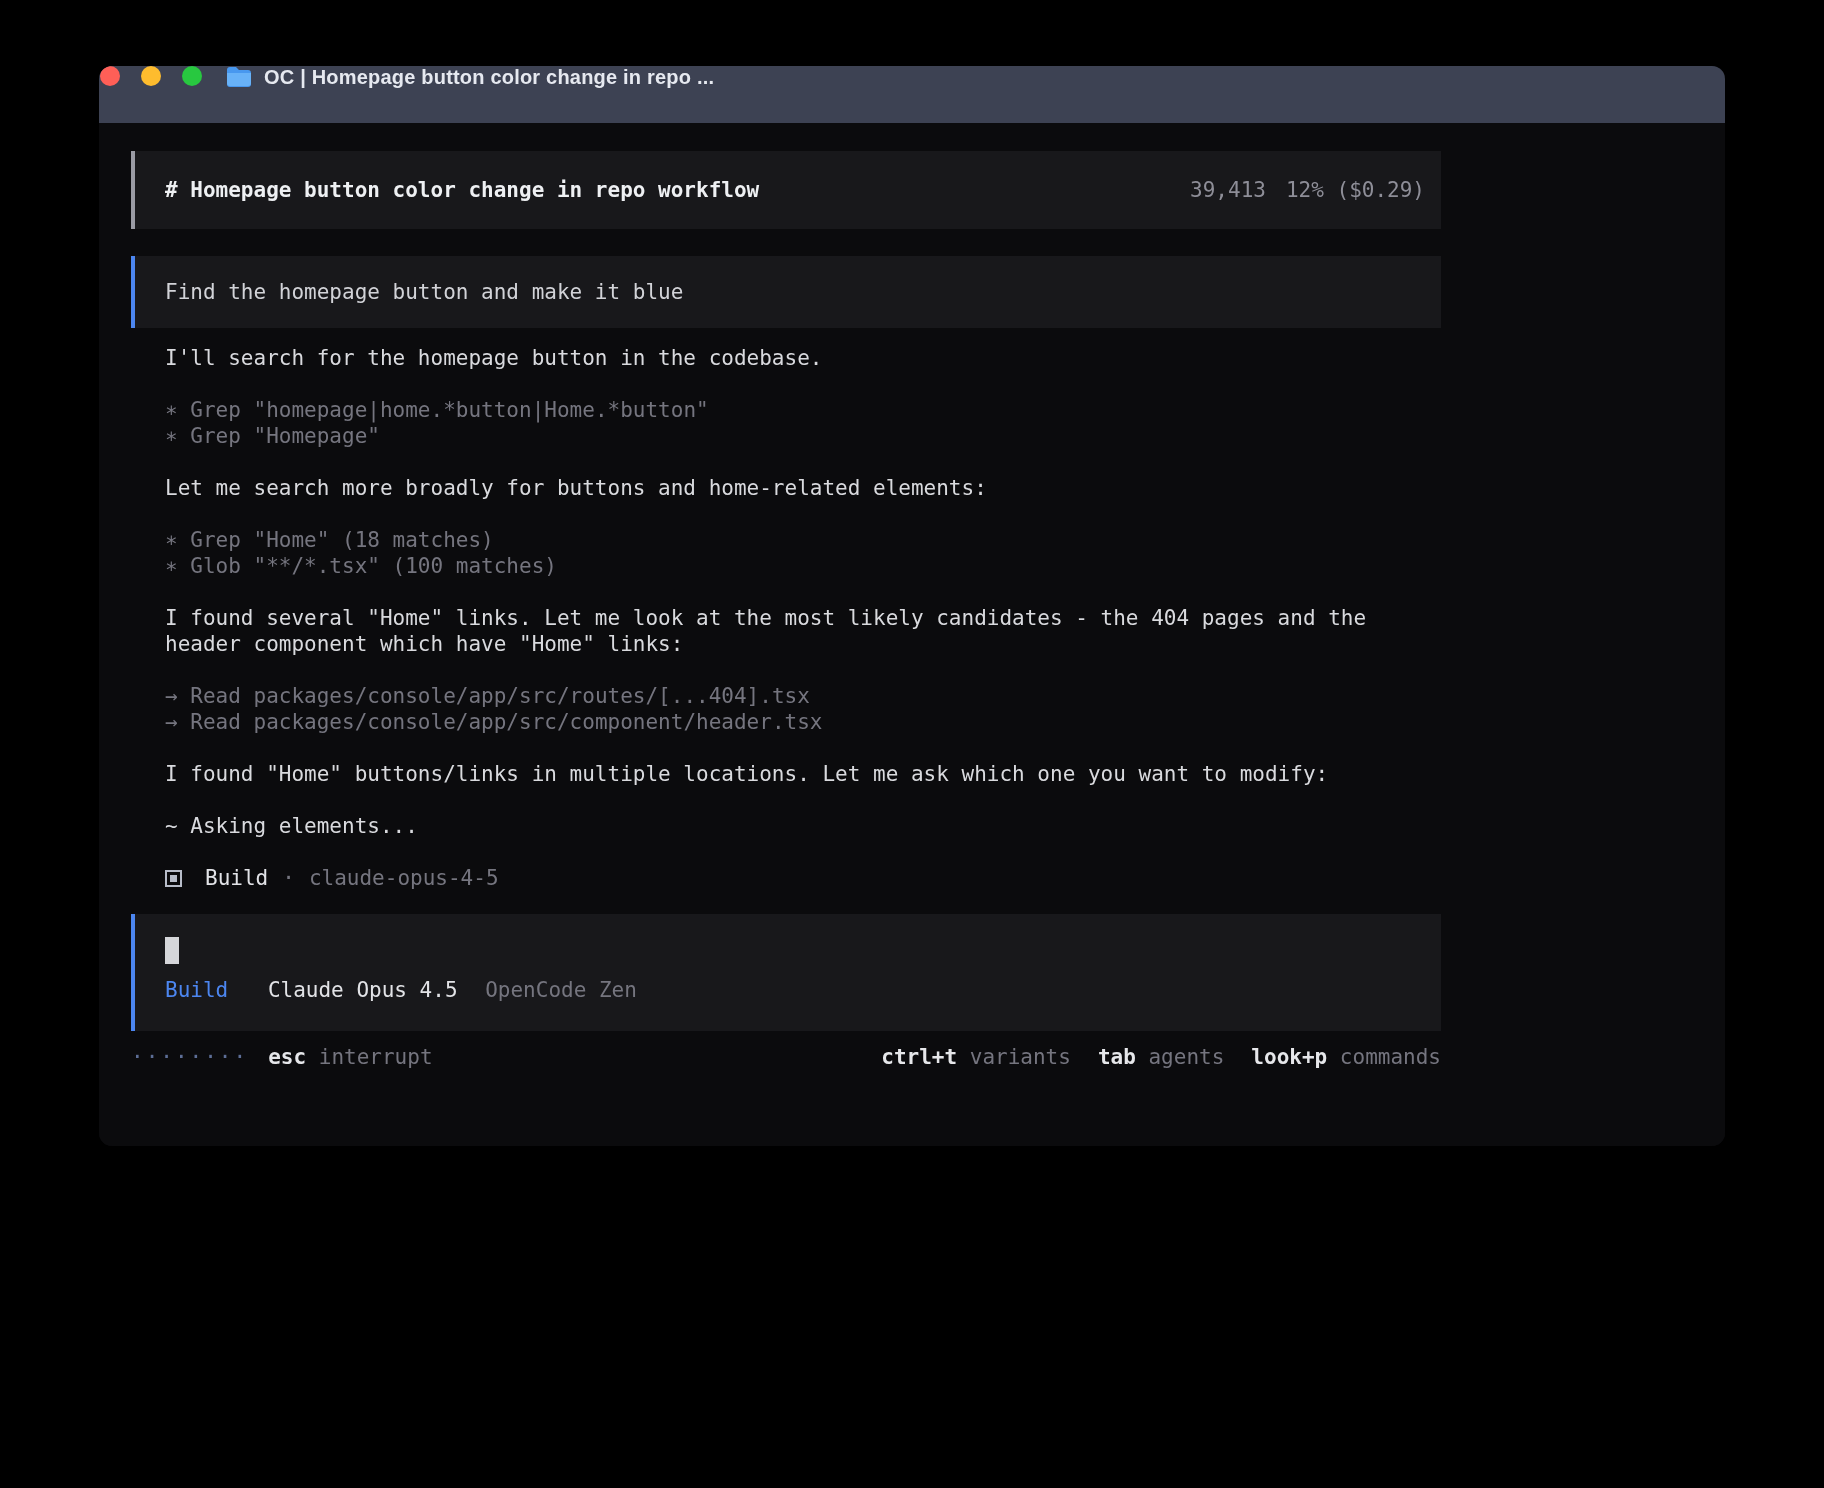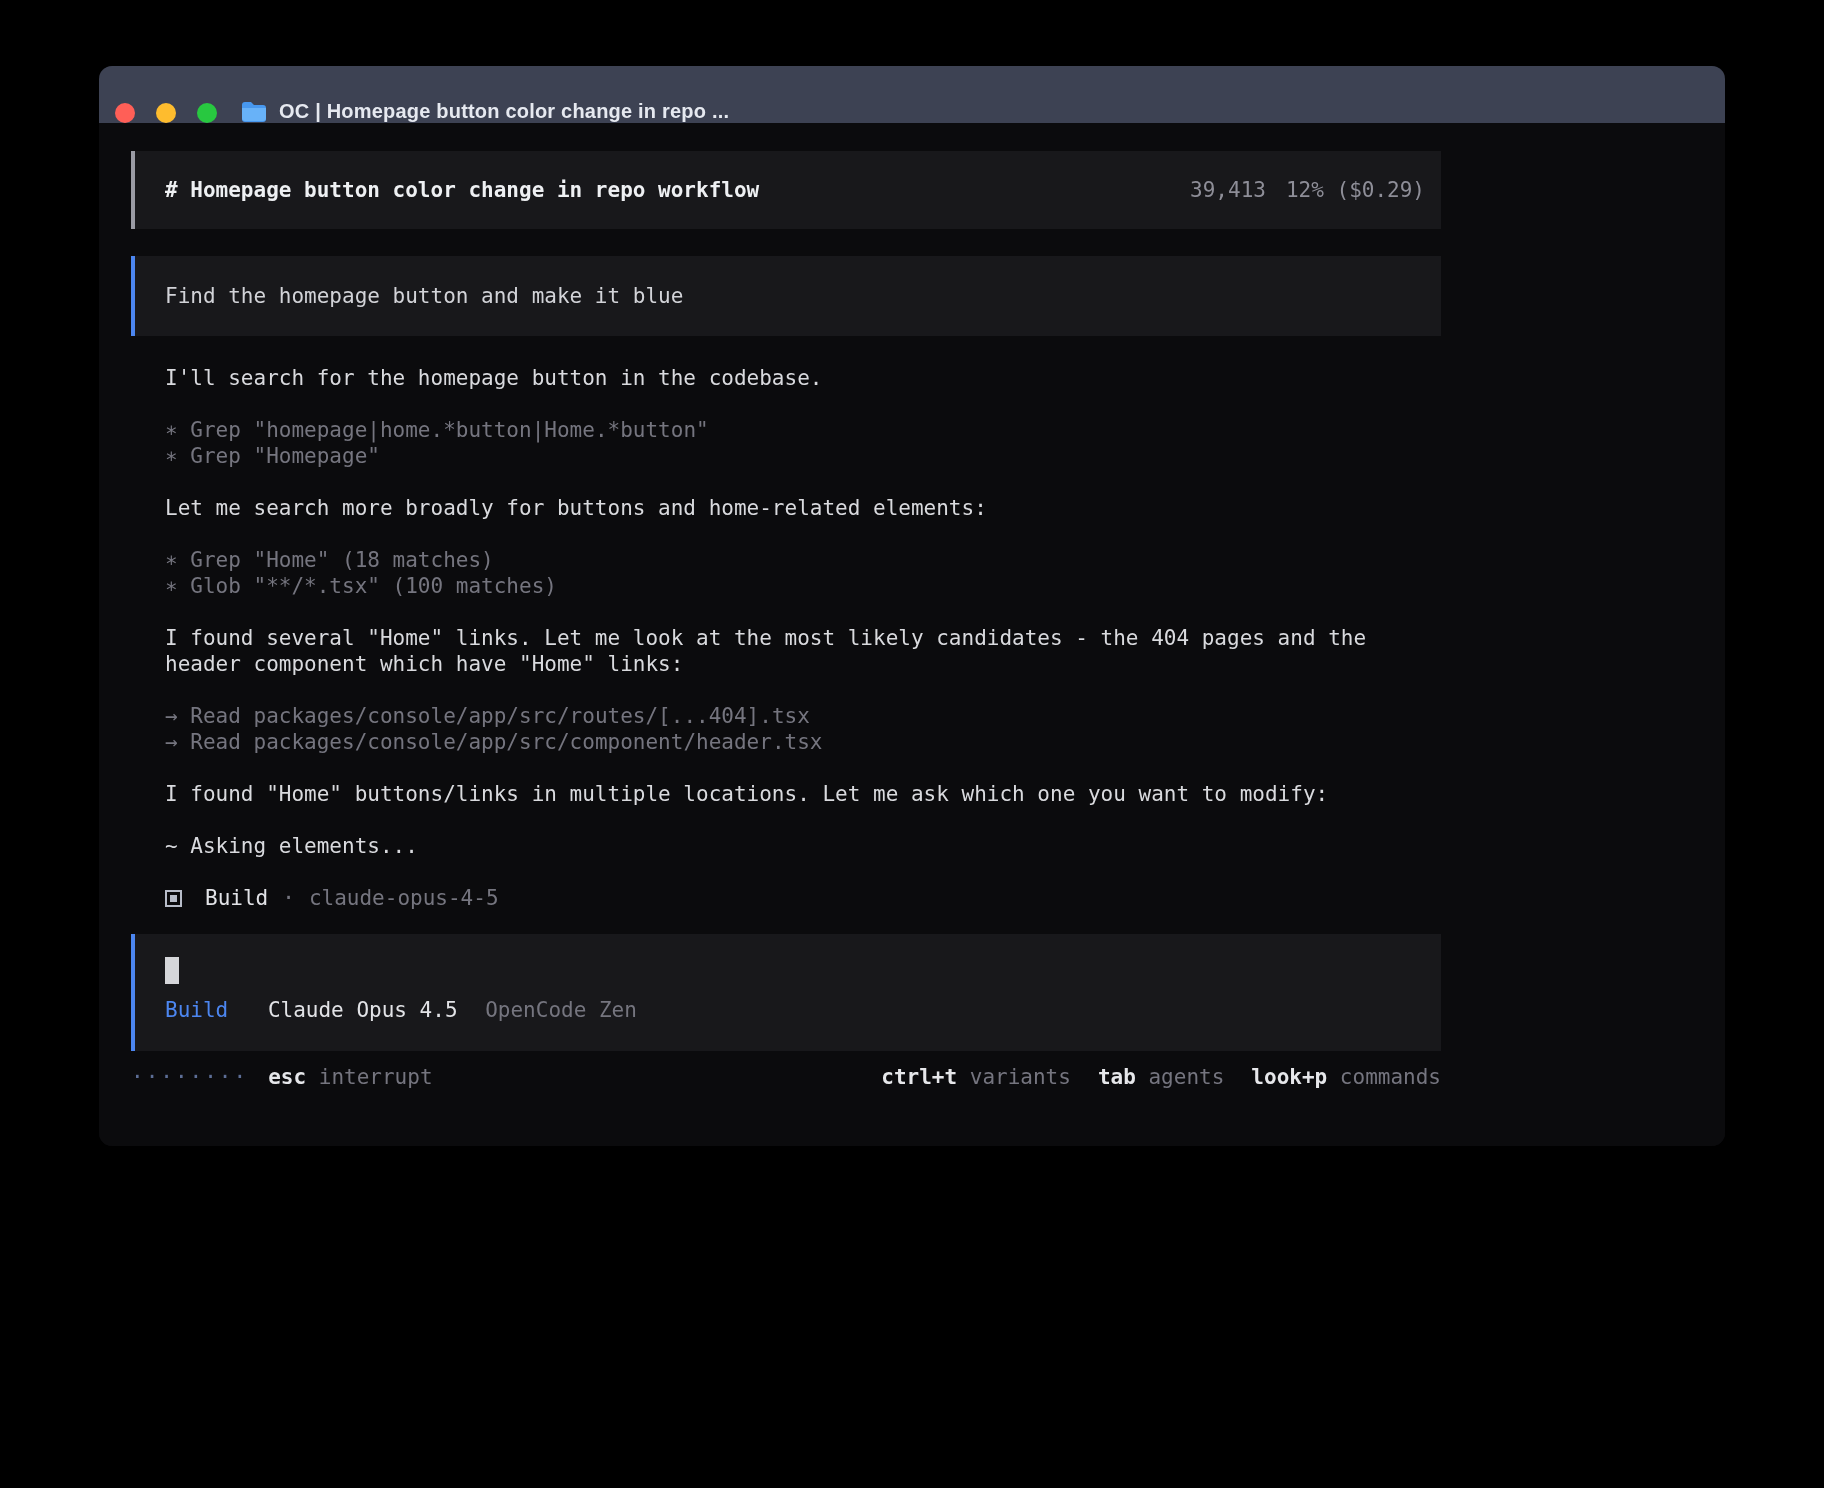--- a/index.html
+++ b/index.html
@@ -7,22 +7,22 @@
   .stage {
     position:relative; width:1824px; height:1488px; background:#000;
     font-family:"DejaVu Sans Mono","Liberation Mono",monospace; overflow:hidden;
   }
   .window {
     position:absolute; left:99px; top:66px; width:1626px; height:1080px;
     border-radius:13px; overflow:hidden; display:flex; flex-direction:column;
     background:#0b0b0d; box-shadow:0 24px 70px rgba(0,0,0,.7);
   }
   .titlebar {
-    flex:none; height:57px; background:#3d4253; display:flex; align-items:flex-end;
-    padding:0 16px;
+    flex:none; height:57px; background:#3d4253; display:flex; align-items:flex-start;
+    padding:0 1px;
   }
   .lights { display:flex; gap:21px; align-items:center; }
   .light { width:20px; height:20px; border-radius:50%; }
   .light.red { background:#ff5f57; }
   .light.yellow { background:#febc2e; }
   .light.green { background:#28c840; }
   .folder { margin-left:24px; display:flex; align-items:center; }
   .tb-title {
     margin-left:12px; font-family:"Liberation Sans",sans-serif; font-weight:bold;
     font-size:20px; color:#e6e9f0; letter-spacing:.2px; white-space:nowrap;
@@ -32,22 +32,22 @@
 
   .panel { background:#18181b; box-sizing:border-box; }
   .panel.header {
     height:78px; display:flex; align-items:center; justify-content:space-between;
     padding:0 16px 0 30px; border-left:4px solid #9a9ba4; margin-bottom:27px;
   }
   .htitle { font-weight:bold; color:#eef0f3; white-space:nowrap; }
   .hmeta { display:flex; gap:20px; color:#8e8e98; white-space:nowrap; }
 
   .panel.user {
-    height:80px; display:flex; align-items:center; padding:0 16px 0 30px;
-    border-left:4px solid #4c86f0; margin-bottom:29px; color:#d2d3d8;
+    height:72px; display:flex; align-items:center; padding:0 16px 0 30px;
+    border-left:4px solid #4c86f0; margin-bottom:17px; color:#d2d3d8;
   }
 
   .convo .line { padding:0 34px; min-height:26px; }
   .line.gap { height:26px; }
   .line.tool { color:#75757f; white-space:nowrap; }
   .line.text { color:#d9dade; }
 
   .agent-line { height:26px; padding-left:34px; display:flex; align-items:center; }
   .agent-icon {
     width:13px; height:13px; border:2px solid #b8bdc9; display:inline-block;

